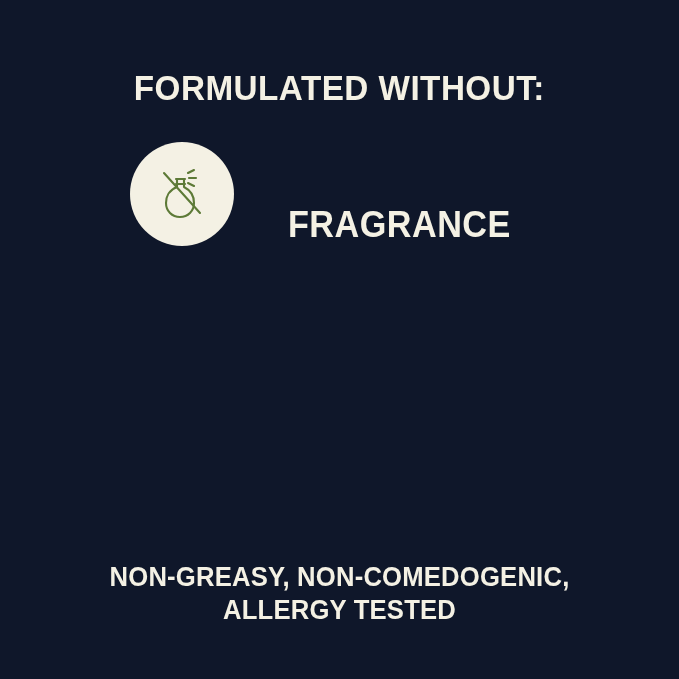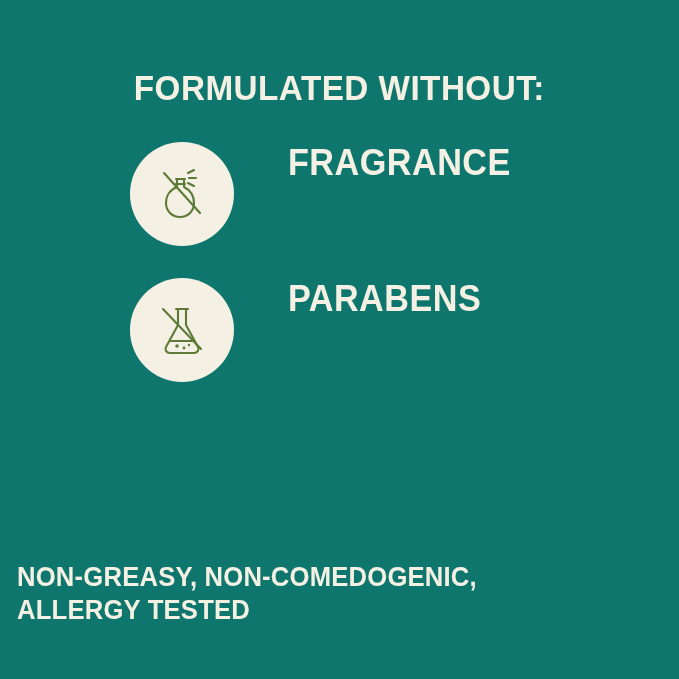--- a/index.html
+++ b/index.html
@@ -9,21 +9,21 @@
   body {
     width: 679px;
     height: 679px;
     overflow: hidden;
     font-family: "Liberation Sans", sans-serif;
   }
   .card {
     position: relative;
     width: 679px;
     height: 679px;
-    background: #0f766e;
+    background: #0f172a;
     box-sizing: border-box;
     display: flex;
     flex-direction: column;
     align-items: center;
   }
   .headline {
     margin-top: 68px;
     color: #f4f1e4;
     font-size: 35px;
     font-weight: bold;
@@ -35,21 +35,21 @@
   .rows {
     margin-top: 34px;
     display: flex;
     flex-direction: column;
     gap: 32px;
     width: 100%;
     align-items: center;
   }
   .row {
     display: flex;
-    align-items: flex-start;
+    align-items: flex-end;
     width: 420px;
   }
   .badge {
     width: 104px;
     height: 104px;
     border-radius: 50%;
     background: #f4f1e4;
     display: flex;
     align-items: center;
     justify-content: center;
@@ -66,20 +66,21 @@
     letter-spacing: 0.5px;
     font-stretch: condensed;
     transform: scaleX(0.95);
     transform-origin: left center;
   }
   .footer {
     position: absolute;
     left: 0;
     right: 0;
     bottom: 52px;
+    text-align: center;
     color: #f4f1e4;
     font-size: 27px;
     font-weight: bold;
     line-height: 1.22;
     letter-spacing: 0.2px;
     font-stretch: condensed;
   }
   .footer div {
     transform: scaleX(0.95);
   }
@@ -103,36 +104,20 @@
             <path d="M41 14 L47 11"></path>
             <path d="M42 19 L49 19"></path>
             <path d="M41 24 L47 27"></path>
             <path d="M17 14 L53 54"></path>
           </svg>
         </span>
       </div>
       <div class="row-label">FRAGRANCE</div>
     </div>
 
-    <div class="row">
-      <div class="badge">
-        <span>
-          <svg width="70" height="70" viewBox="0 0 70 70" fill="none" stroke="#5d7a37" stroke-width="2.1" stroke-linecap="round" stroke-linejoin="round">
-            <path d="M29 14 L41 14"></path>
-            <path d="M31 14 L31 30 L19 52 C17.5 55 19.5 58 23 58 L47 58 C50.5 58 52.5 55 51 52 L39 30 L39 14"></path>
-            <path d="M24 46 L46 46"></path>
-            <circle cx="30" cy="51" r="1.8" fill="#5d7a37" stroke="none"></circle>
-            <circle cx="37" cy="53" r="1.4" fill="#5d7a37" stroke="none"></circle>
-            <circle cx="42" cy="50" r="1.2" fill="#5d7a37" stroke="none"></circle>
-            <path d="M16 14 L54 54"></path>
-          </svg>
-        </span>
-      </div>
-      <div class="row-label">PARABENS</div>
-    </div>
 
 
   </div>
 
   <div class="footer">
     <div>NON-GREASY, NON-COMEDOGENIC,</div>
     <div>ALLERGY TESTED</div>
   </div>
 
 </div>

